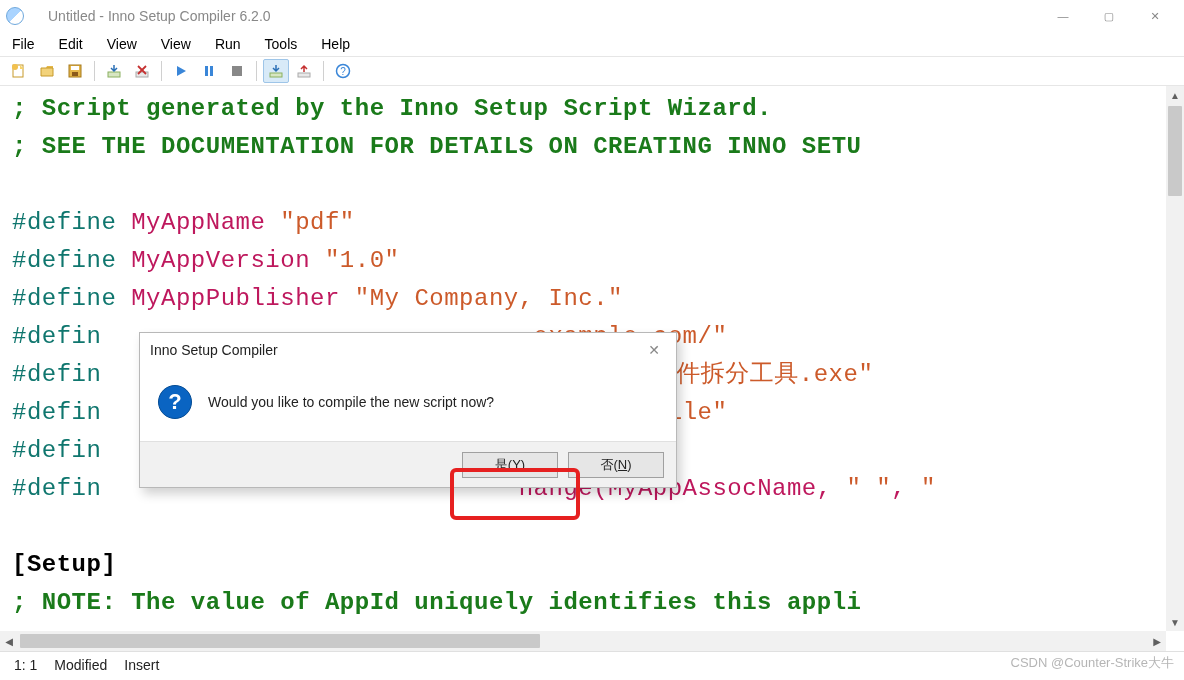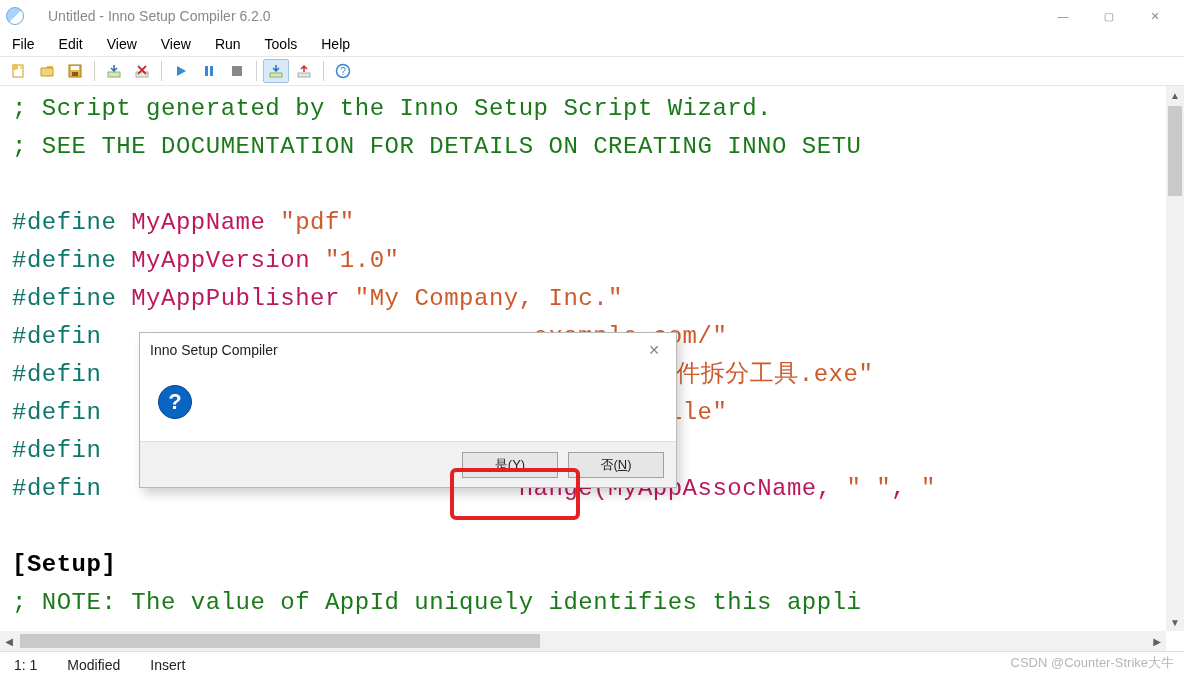--- a/index.html
+++ b/index.html
@@ -65,21 +65,21 @@
   overflow:hidden;
 }
 .editor pre {
   font-family: "Courier New", monospace;
   font-size: 24px;
   line-height: 38px;
   padding: 4px 12px;
   white-space: pre;
   letter-spacing: 0.5px;
 }
-.c-comment { color: #1a7a1a; }
+.c-comment { color: #1a7a1a; font-weight: bold; }
 .c-directive { color: #0f766e; }
 .c-ident { color: #be185d; }
 .c-string { color: #cc5a2a; }
 .c-section { color: #000; font-weight: bold; }
 .c-op { color: #8a2020; }
 .vscroll {
   position:absolute; right:0; top:0; bottom:20px; width:18px; background:#f1f1f1;
   display:flex; flex-direction:column; align-items:center;
 }
 .vscroll .arrow { height:18px; width:100%; display:flex;align-items:center;justify-content:center; color:#606060; font-size:10px;}
@@ -90,21 +90,21 @@
 }
 .hscroll .arrow { width:18px; height:100%; display:flex;align-items:center;justify-content:center; color:#606060; font-size:10px;}
 .hscroll .thumb { height:14px; width:520px; background:#c9c9c9; margin-left:2px; border-radius:1px;}
 .statusbar {
   height: 26px;
   border-top:1px solid #e0e0e0;
   display:flex;
   align-items:center;
   padding: 0 14px;
   font-size: 14px;
-  gap: 30px;
+  gap: 17px;
 }
 
 .dialog {
   position: absolute;
   left: 139px; top: 332px;
   width: 538px;
   background:#fff;
   border:1px solid #b8b8b8;
   box-shadow: 4px 6px 10px rgba(0,0,0,0.18);
 }
@@ -302,20 +302,21 @@
   <span>Insert</span>
 </div>
 
 <div class="dialog">
   <div class="dtitle">
     <span>Inno Setup Compiler</span>
     <span class="dclose">✕</span>
   </div>
   <div class="dbody">
     <div class="qicon">?</div>
+    <div class="dmsg">Would you like to compile the new script now?</div>
   </div>
   <div class="dfoot">
     <div class="dlgbtn">
         <span>是(</span>
         <span class="ul">Y</span>
         <span>)</span>
       </div>
     <div class="dlgbtn">
         <span>否(</span>
         <span class="ul">N</span>

